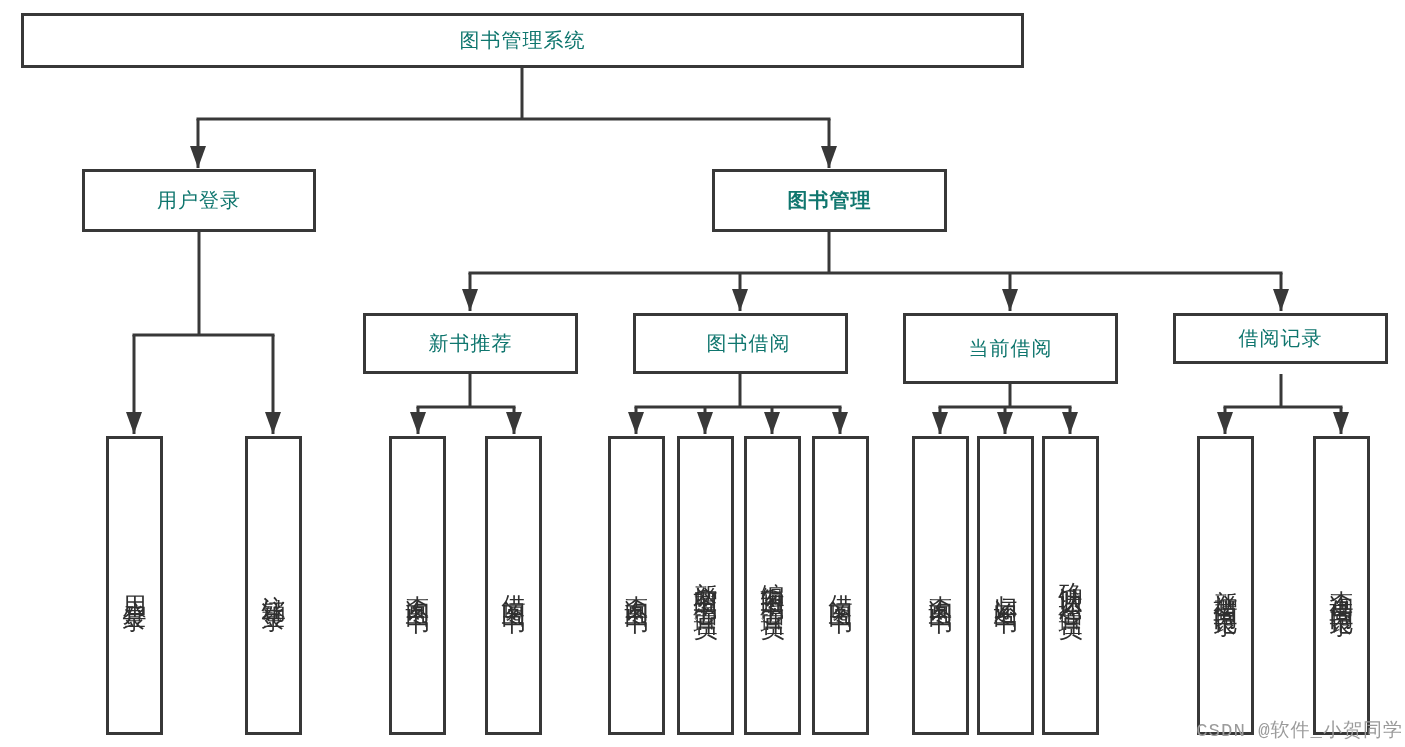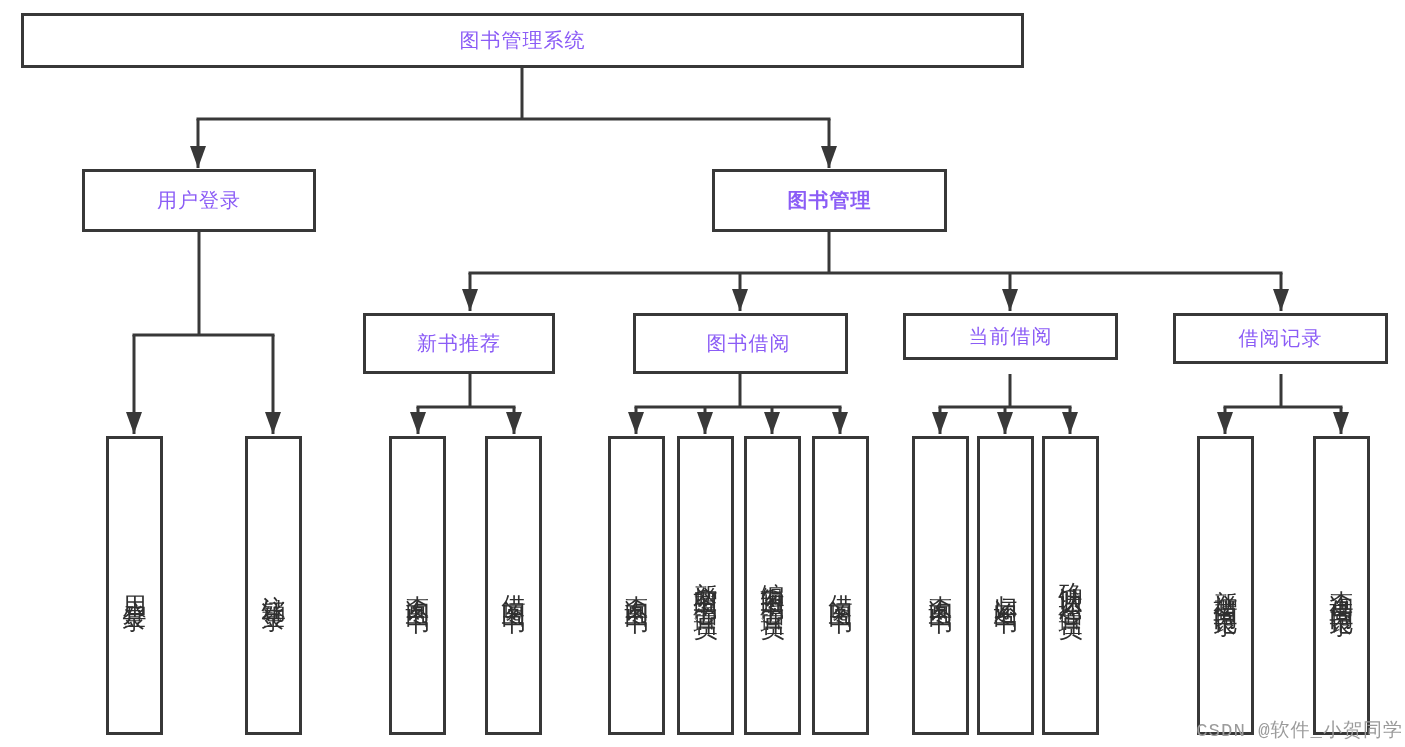--- a/index.html
+++ b/index.html
@@ -13,21 +13,21 @@
   #connectors { position:absolute; left:0; top:0; z-index:0; }
   .node {
     position:absolute;
     box-sizing:border-box;
     border:3px solid #383838;
     background:#ffffff;
     display:flex; align-items:center; justify-content:center;
     z-index:1;
   }
   .node .lbl {
-    color:#8b5cf6;
+    color:#0f766e;
     font-size:20px;
     letter-spacing:1px;
     white-space:nowrap;
   }
   .leaf {
     position:absolute;
     top:436px; width:57px; height:299px;
     box-sizing:border-box;
     border:3px solid #383838;
     background:#ffffff;
@@ -112,27 +112,27 @@
     <span class="lbl">图书管理系统</span>
   </div>
 
   <div class="node" style="left:82px; top:169px; width:234px; height:63px;">
     <span class="lbl">用户登录</span>
   </div>
   <div class="node" style="left:712px; top:169px; width:235px; height:63px;font-weight:bold;">
     <span class="lbl">图书管理</span>
   </div>
 
-  <div class="node" style="left:363px; top:313px; width:192px; height:61px;">
+  <div class="node" style="left:363px; top:313px; width:215px; height:61px;">
     <span class="lbl">新书推荐</span>
   </div>
   <div class="node" style="left:633px; top:313px; width:215px; height:61px;padding-left:16px;">
     <span class="lbl">图书借阅</span>
   </div>
-  <div class="node" style="left:903px; top:313px; width:215px; height:47px;">
+  <div class="node" style="left:903px; top:313px; width:215px; height:71px;">
     <span class="lbl">当前借阅</span>
   </div>
   <div class="node" style="left:1173px; top:313px; width:215px; height:51px;">
     <span class="lbl">借阅记录</span>
   </div>
 
   <div class="leaf" style="left:106px;">
     <span class="vlbl">用户登录</span>
   </div>
   <div class="leaf" style="left:245px;">

